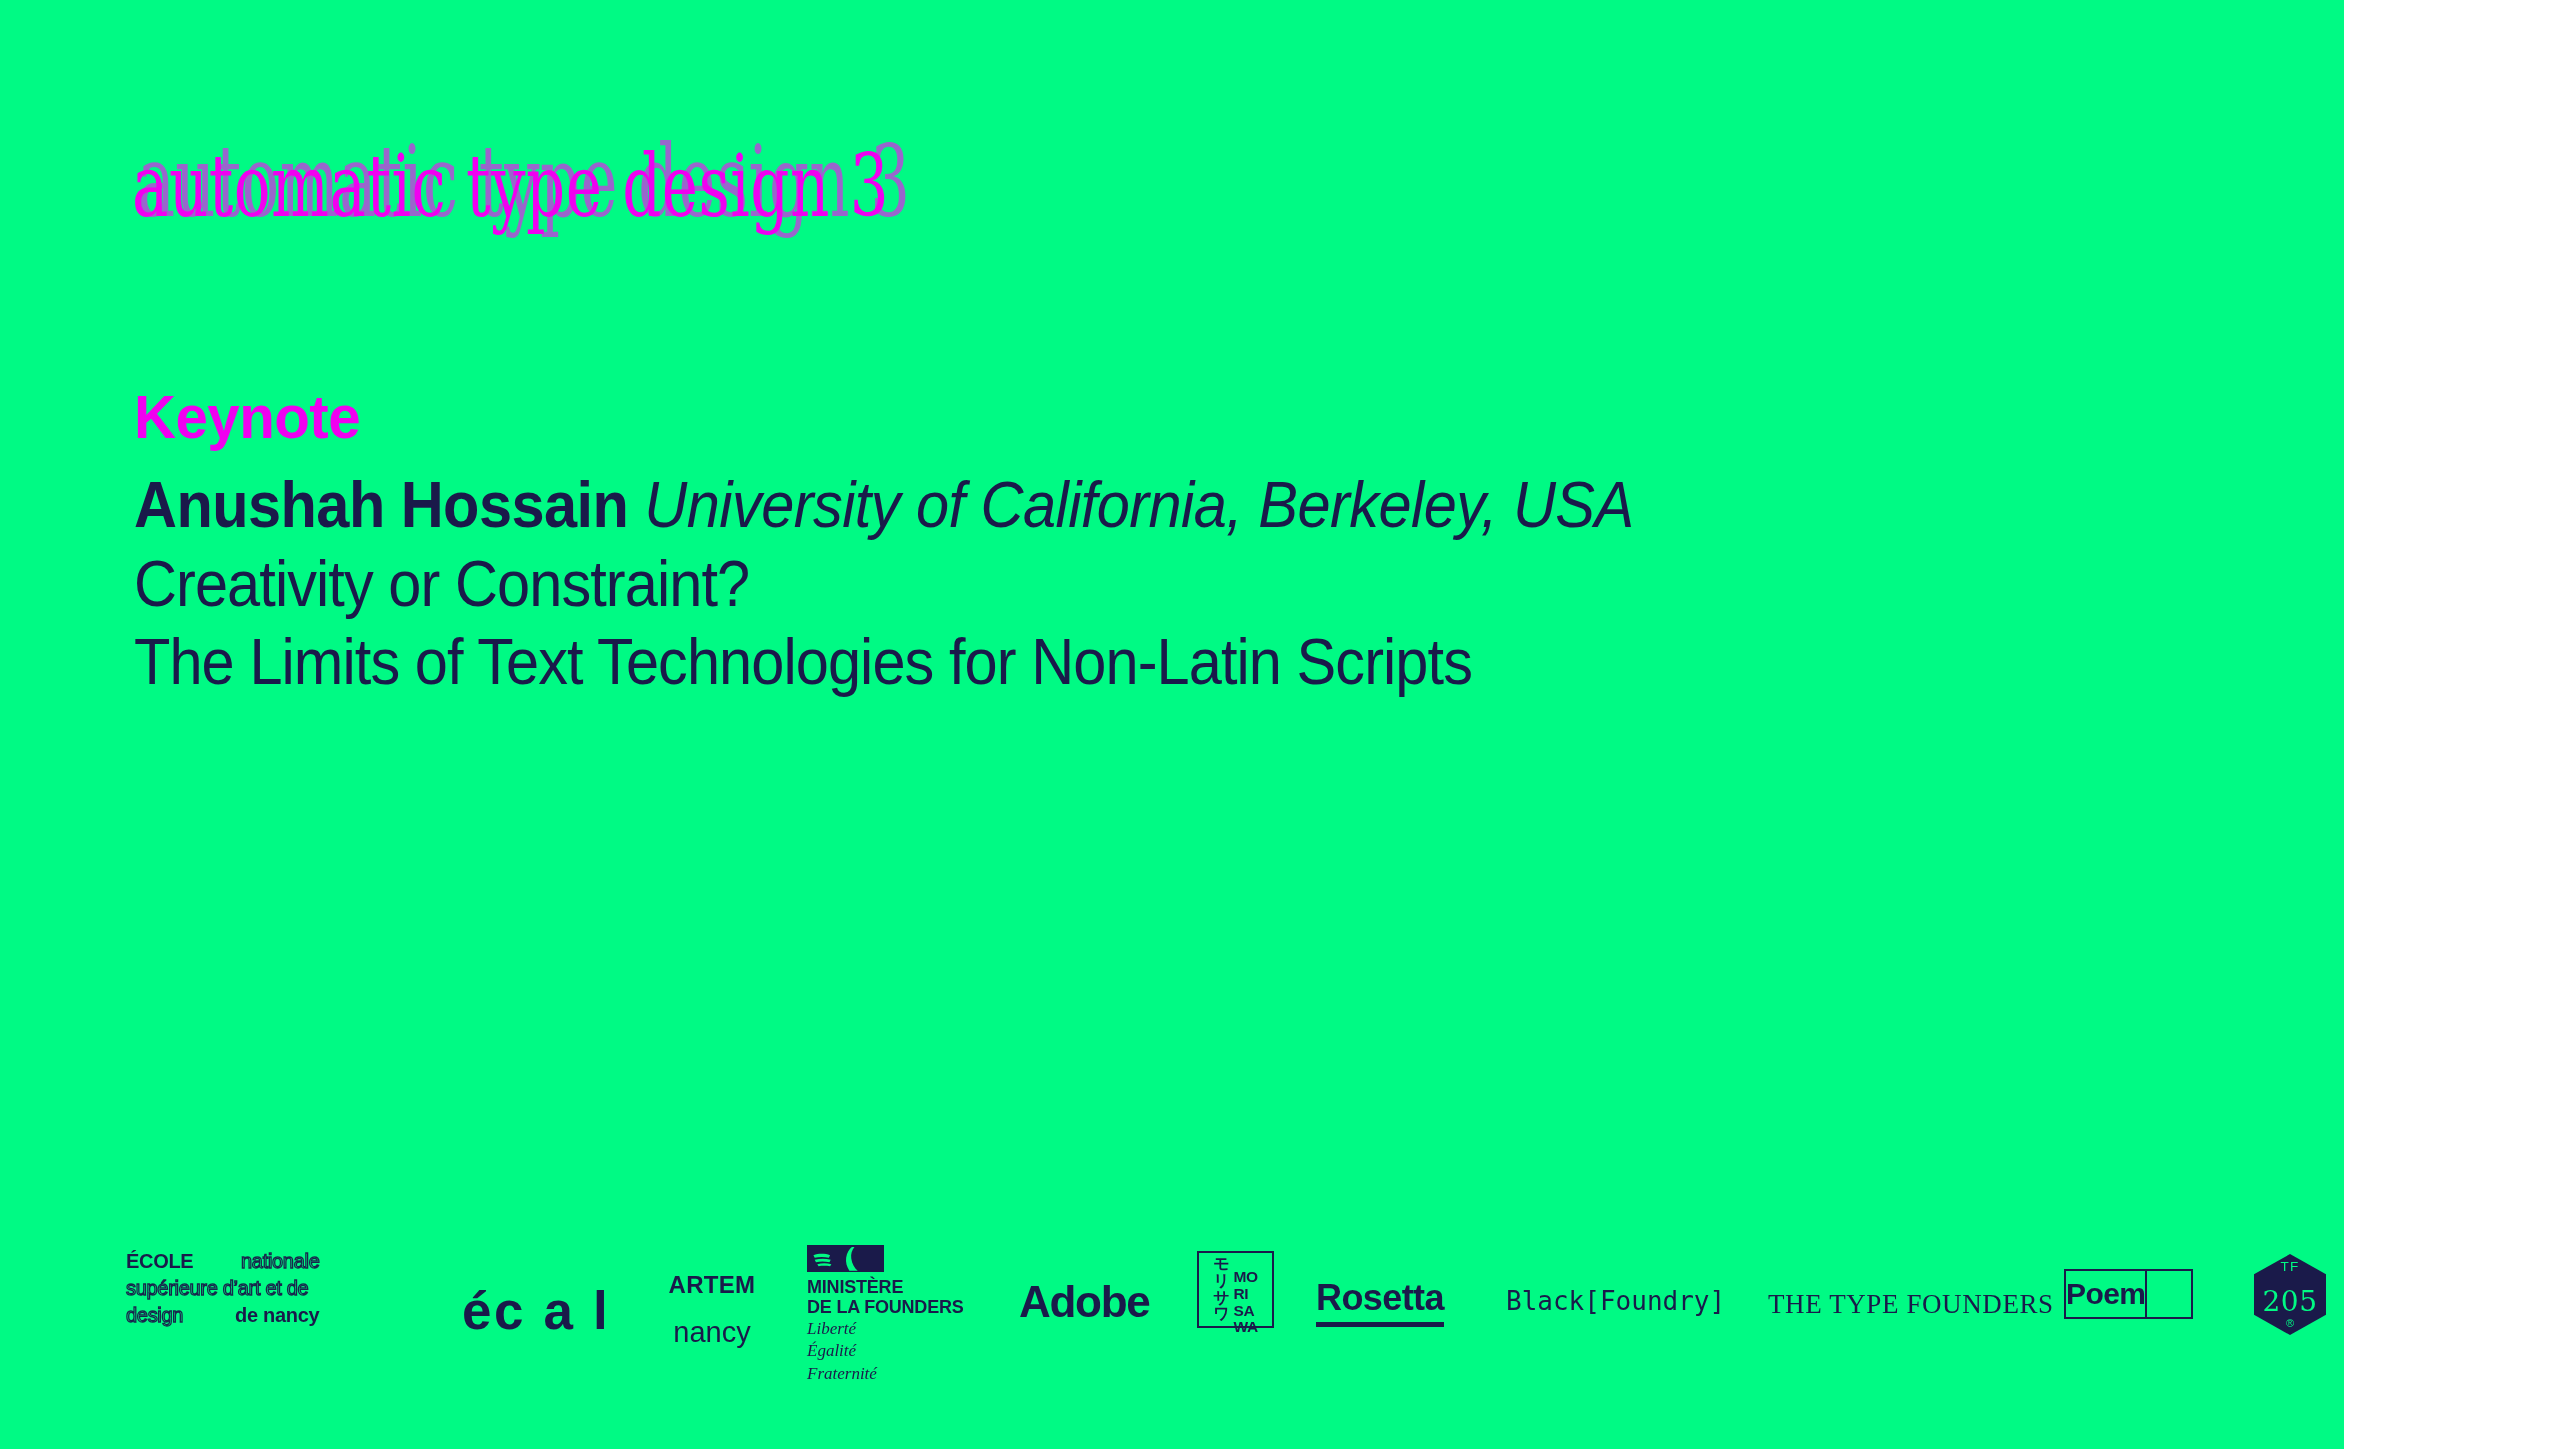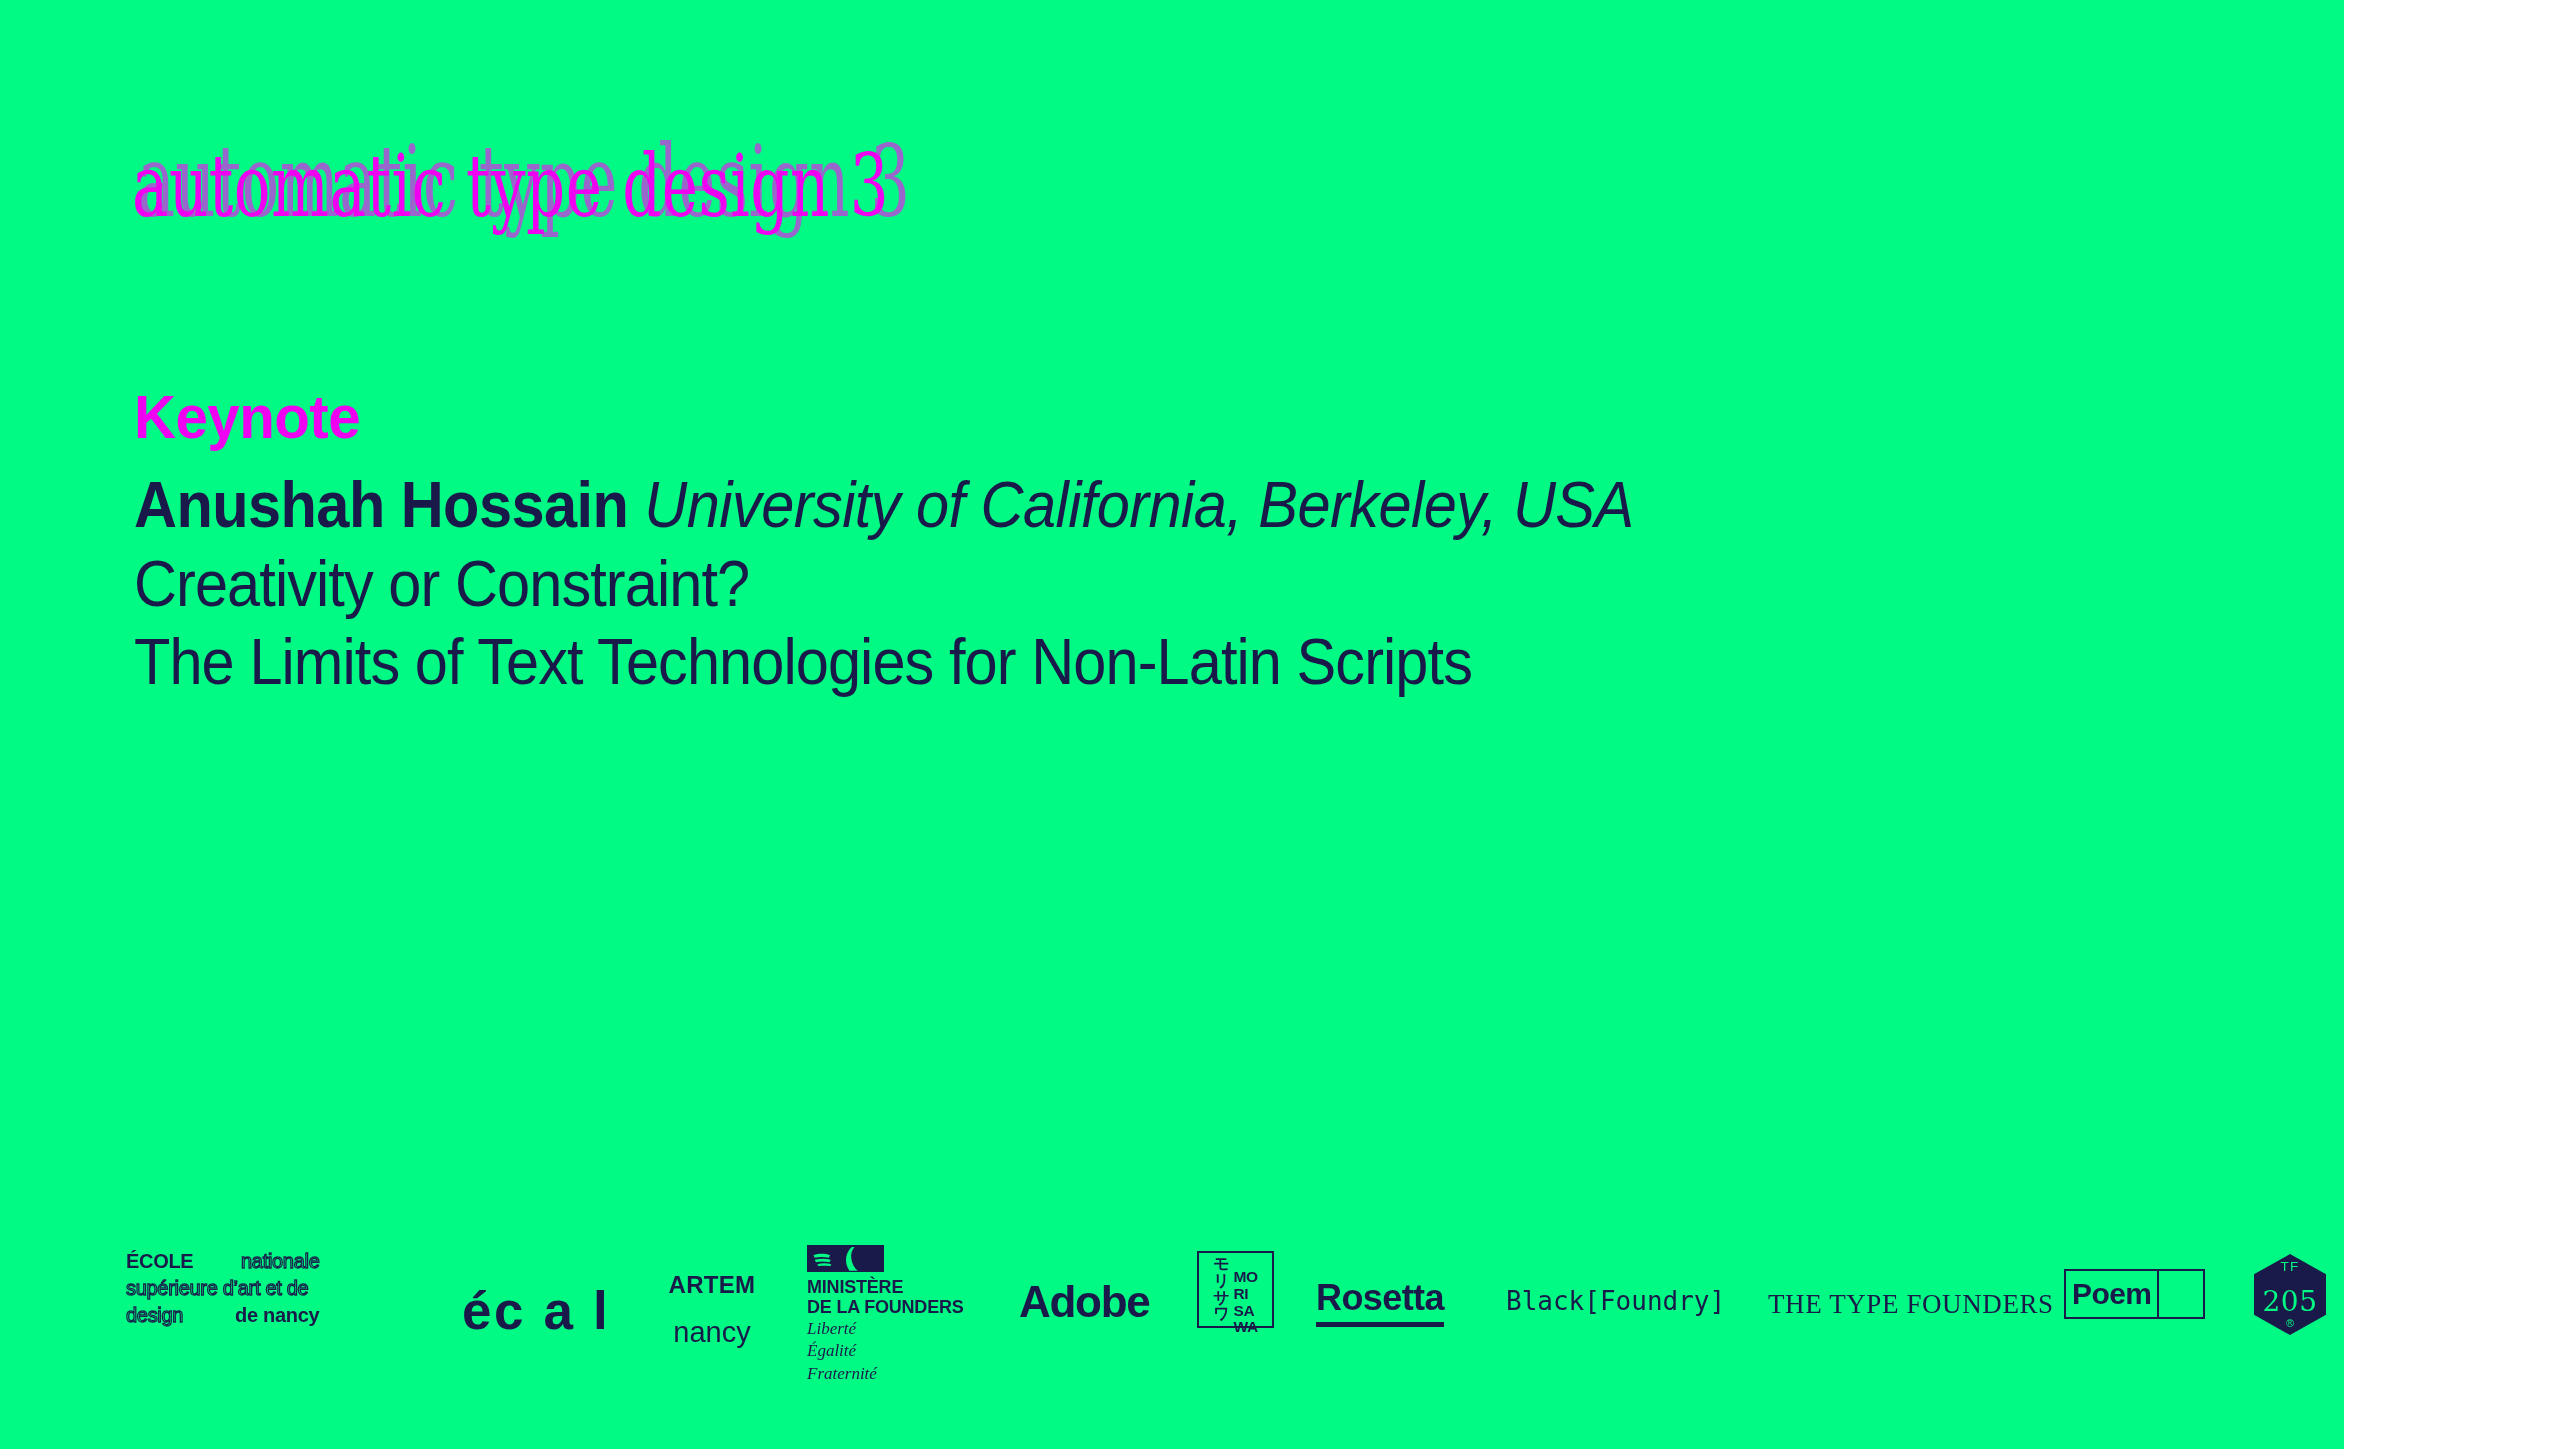--- a/index.html
+++ b/index.html
@@ -226,21 +226,21 @@
   
   #logo-poem {
     left: 2064px; top: 29px;
     display: flex;
     border: 2.6px solid #1a1a4a;
     box-sizing: border-box;
     height: 50px;
   }
   #poem-cell-a {
     border-right: 2.6px solid #1a1a4a;
-    padding: 0 6px;
+    padding: 0 0;
     display: flex; align-items: center;
     font-size: 30px; font-weight: bold; letter-spacing: -0.6px;
   }
   #poem-cell-b { width: 44px; }
 
   
   #logo-tf205 { left: 2254px; top: 14px; width: 72px; height: 81px; }
   #logo-tf205 .hex {
     position: absolute; inset: 0;
     background: #1a1a4a;

